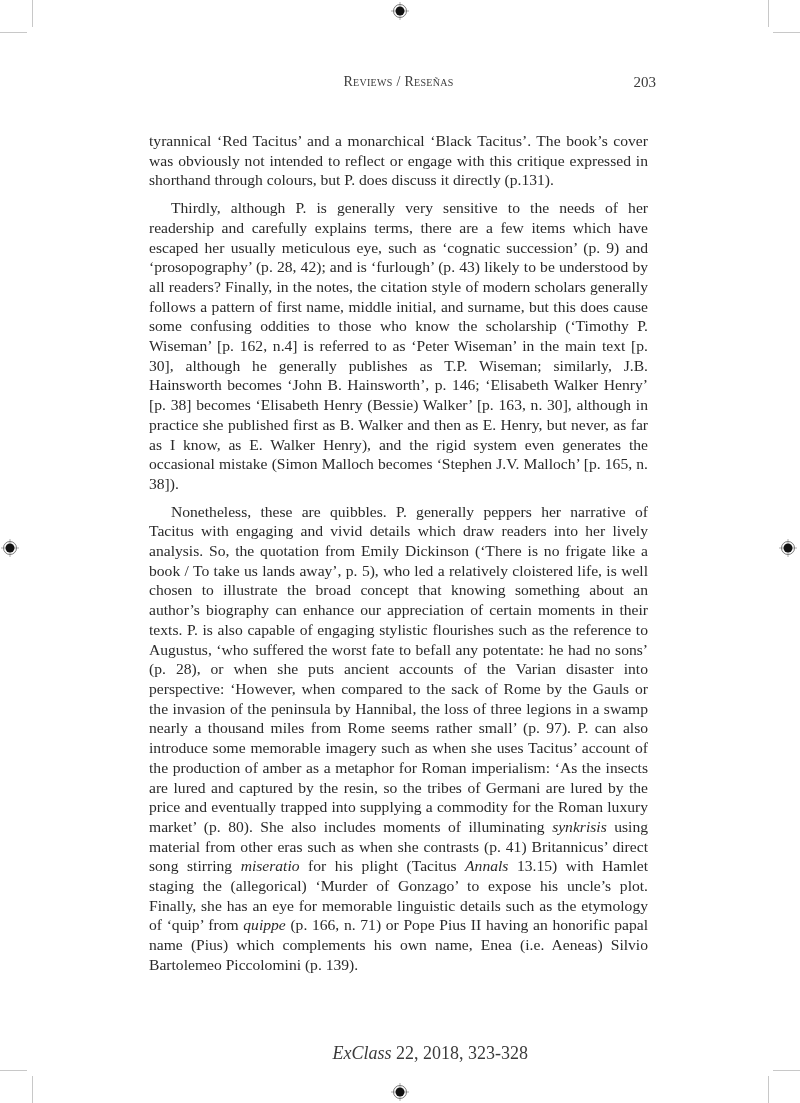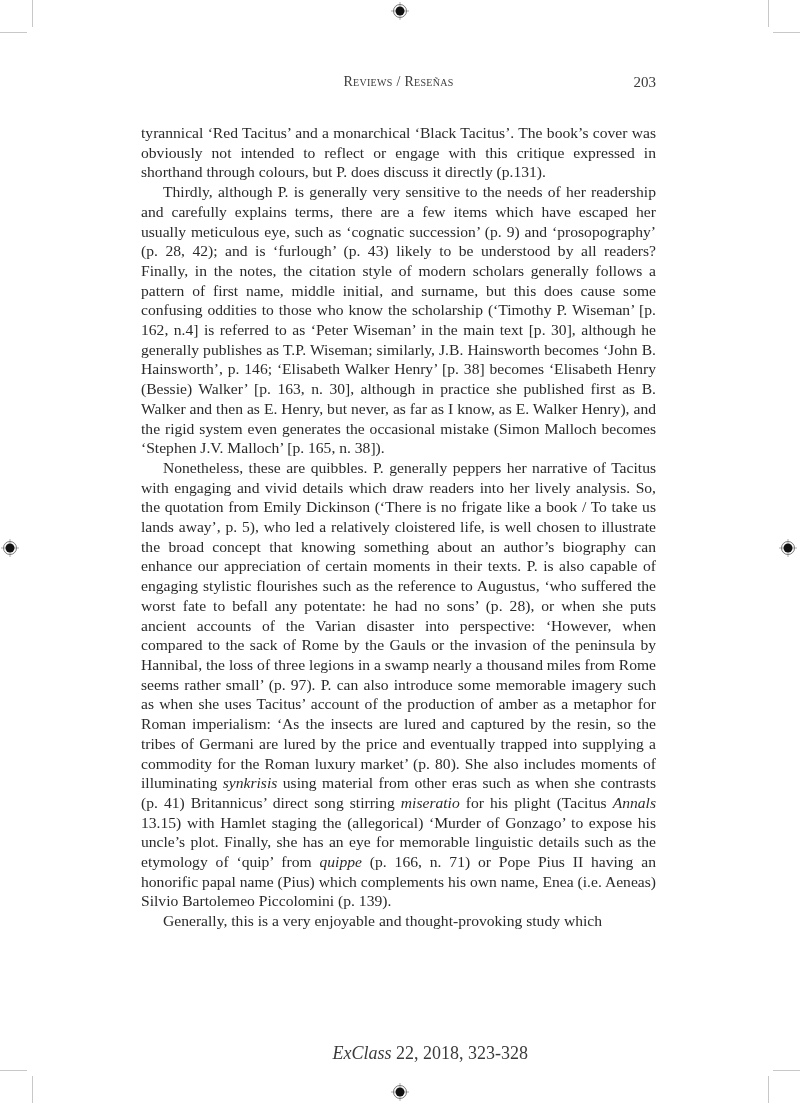--- a/index.html
+++ b/index.html
@@ -23,21 +23,21 @@
     font-size: 14px; font-variant: small-caps; letter-spacing: 0.3px;
   }
   .rh-page { position: absolute; right: 0; top: 0; font-size: 15px; }
 
   .body-text {
     position: absolute; left: 141px; top: 123px; width: 515px;
     font-family: "Liberation Serif", "DejaVu Serif", serif;
     font-size: 15.6px; line-height: 19.7px; color: #2a2a2a;
     text-align: justify; hyphens: none;
   }
-  .body-text p { margin: 0; }
+  .body-text p { margin: 8px; }
   .body-text p.indent { text-indent: 22px; }
   .body-text i { }
 
   .footer {
     position: absolute; top: 1043px; right: 144px;
     font-family: "Liberation Serif", "DejaVu Serif", serif; font-size: 18px; color: #3a3a3a;
   }
   .footer i { font-style: italic; }
 </style>
 </head>
@@ -81,19 +81,18 @@
 
   <div class="running-head">
     <div class="rh-title">Reviews / Reseñas</div>
     <div class="rh-page">203</div>
   </div>
 
   <div class="body-text" id="body-text">
       <p><span>tyrannical ‘Red Tacitus’ and a monarchical ‘Black Tacitus’. The book’s cover was obviously not intended to reflect or engage with this critique expressed in shorthand through colours, but P. does discuss it directly (p.131).</span></p>
       <p class="indent"><span>Thirdly, although P. is generally very sensitive to the needs of her readership and carefully explains terms, there are a few items which have escaped her usually meticulous eye, such as ‘cognatic succession’ (p. 9) and ‘prosopography’ (p. 28, 42); and is ‘furlough’ (p. 43) likely to be understood by all readers? Finally, in the notes, the citation style of modern scholars generally follows a pattern of first name, middle initial, and surname, but this does cause some confusing oddities to those who know the scholarship (‘Timothy P. Wiseman’ [p. 162, n.4] is referred to as ‘Peter Wiseman’ in the main text [p. 30], although he generally publishes as T.P. Wiseman; similarly, J.B. Hainsworth becomes ‘John B. Hainsworth’, p. 146; ‘Elisabeth Walker Henry’ [p. 38] becomes ‘Elisabeth Henry (Bessie) Walker’ [p. 163, n. 30], although in practice she published first as B. Walker and then as E. Henry, but never, as far as I know, as E. Walker Henry), and the rigid system even generates the occasional mistake (Simon Malloch becomes ‘Stephen J.V. Malloch’ [p. 165, n. 38]).</span></p>
       <p class="indent"><span>Nonetheless, these are quibbles. P. generally peppers her narrative of Tacitus with engaging and vivid details which draw readers into her lively analysis. So, the quotation from Emily Dickinson (‘There is no frigate like a book / To take us lands away’, p. 5), who led a relatively cloistered life, is well chosen to illustrate the broad concept that knowing something about an author’s biography can enhance our appreciation of certain moments in their texts. P. is also capable of engaging stylistic flourishes such as the reference to Augustus, ‘who suffered the worst fate to befall any potentate: he had no sons’ (p. 28), or when she puts ancient accounts of the Varian disaster into perspective: ‘However, when compared to the sack of Rome by the Gauls or the invasion of the peninsula by Hannibal, the loss of three legions in a swamp nearly a thousand miles from Rome seems rather small’ (p. 97). P. can also introduce some memorable imagery such as when she uses Tacitus’ account of the production of amber as a metaphor for Roman imperialism: ‘As the insects are lured and captured by the resin, so the tribes of Germani are lured by the price and eventually trapped into supplying a commodity for the Roman luxury market’ (p. 80). She also includes moments of illuminating </span><i>synkrisis</i><span> using material from other eras such as when she contrasts (p. 41) Britannicus’ direct song stirring </span><i>miseratio</i><span> for his plight (Tacitus </span><i>Annals</i><span> 13.15) with Hamlet staging the (allegorical) ‘Murder of Gonzago’ to expose his uncle’s plot. Finally, she has an eye for memorable linguistic details such as the etymology of ‘quip’ from </span><i>quippe</i><span> (p. 166, n. 71) or Pope Pius II having an honorific papal name (Pius) which complements his own name, Enea (i.e. Aeneas) Silvio Bartolemeo Piccolomini (p. 139).</span></p>
-      <p class="indent"><span>Generally, this is a very enjoyable and thought-provoking study which</span></p>
     </div>
 
   <div class="footer">
     <i>ExClass</i><span> 22, 2018, 323-328</span>
   </div>
 </div>
 
 </body></html>

